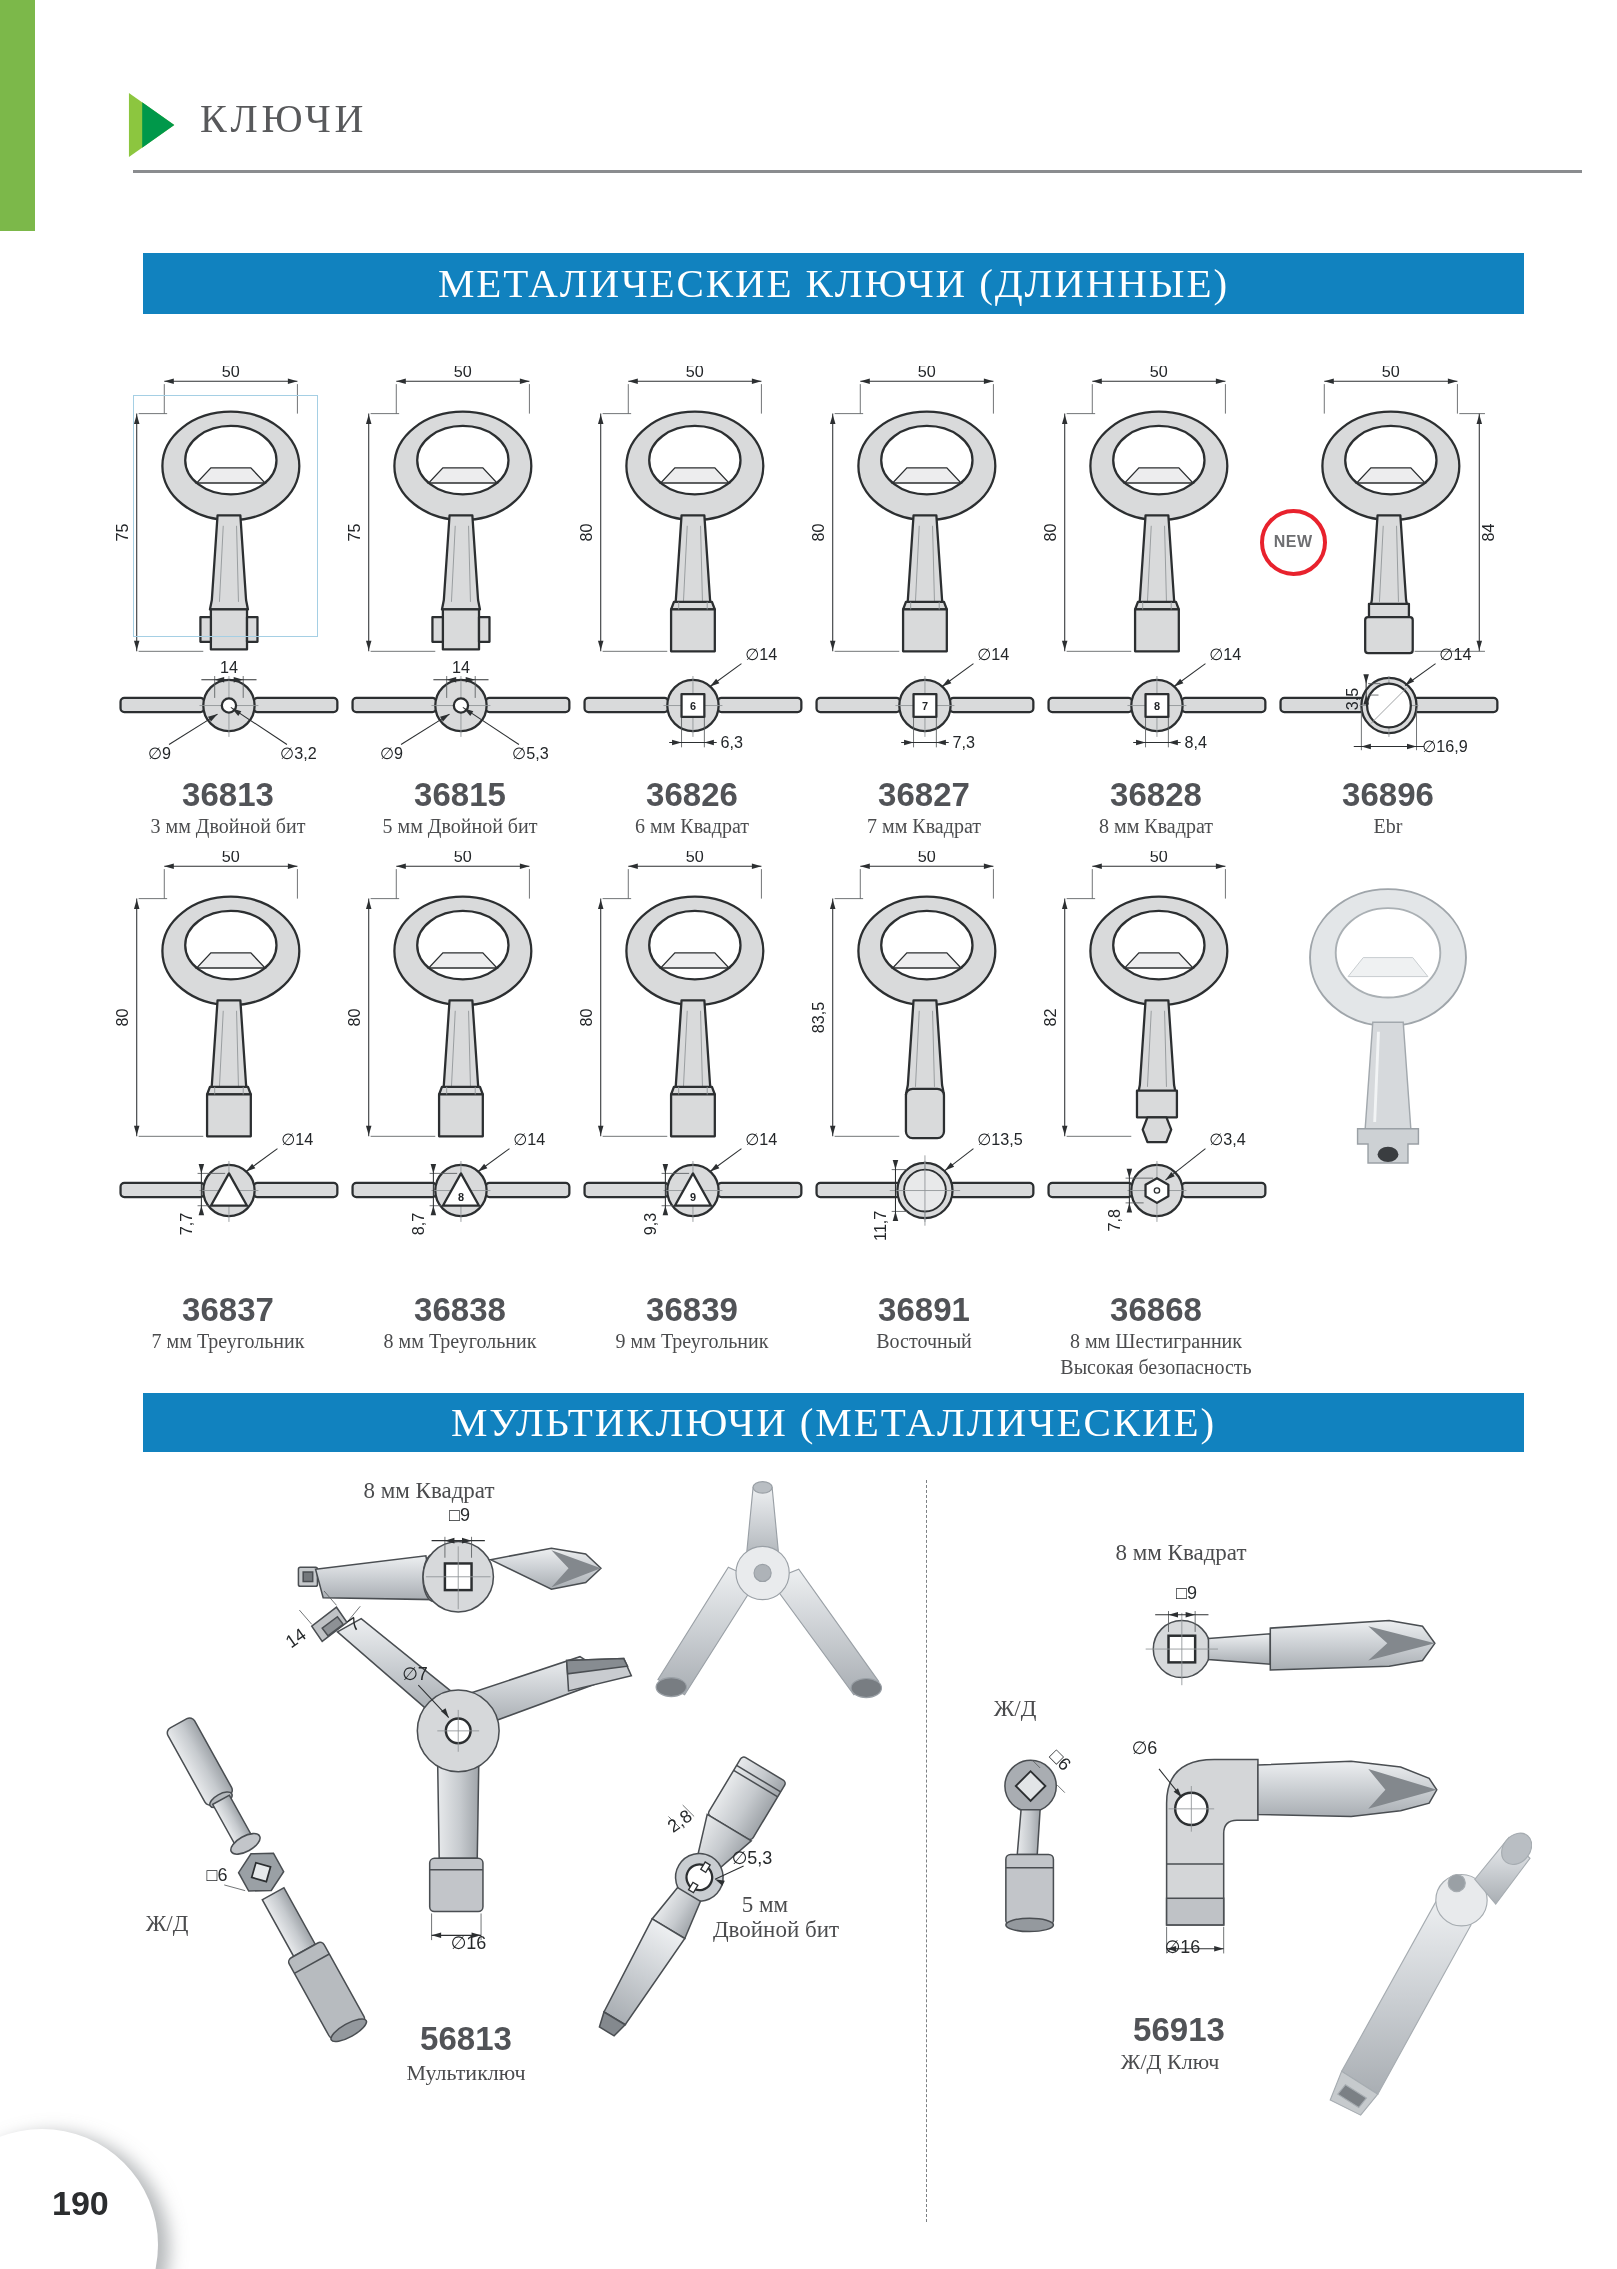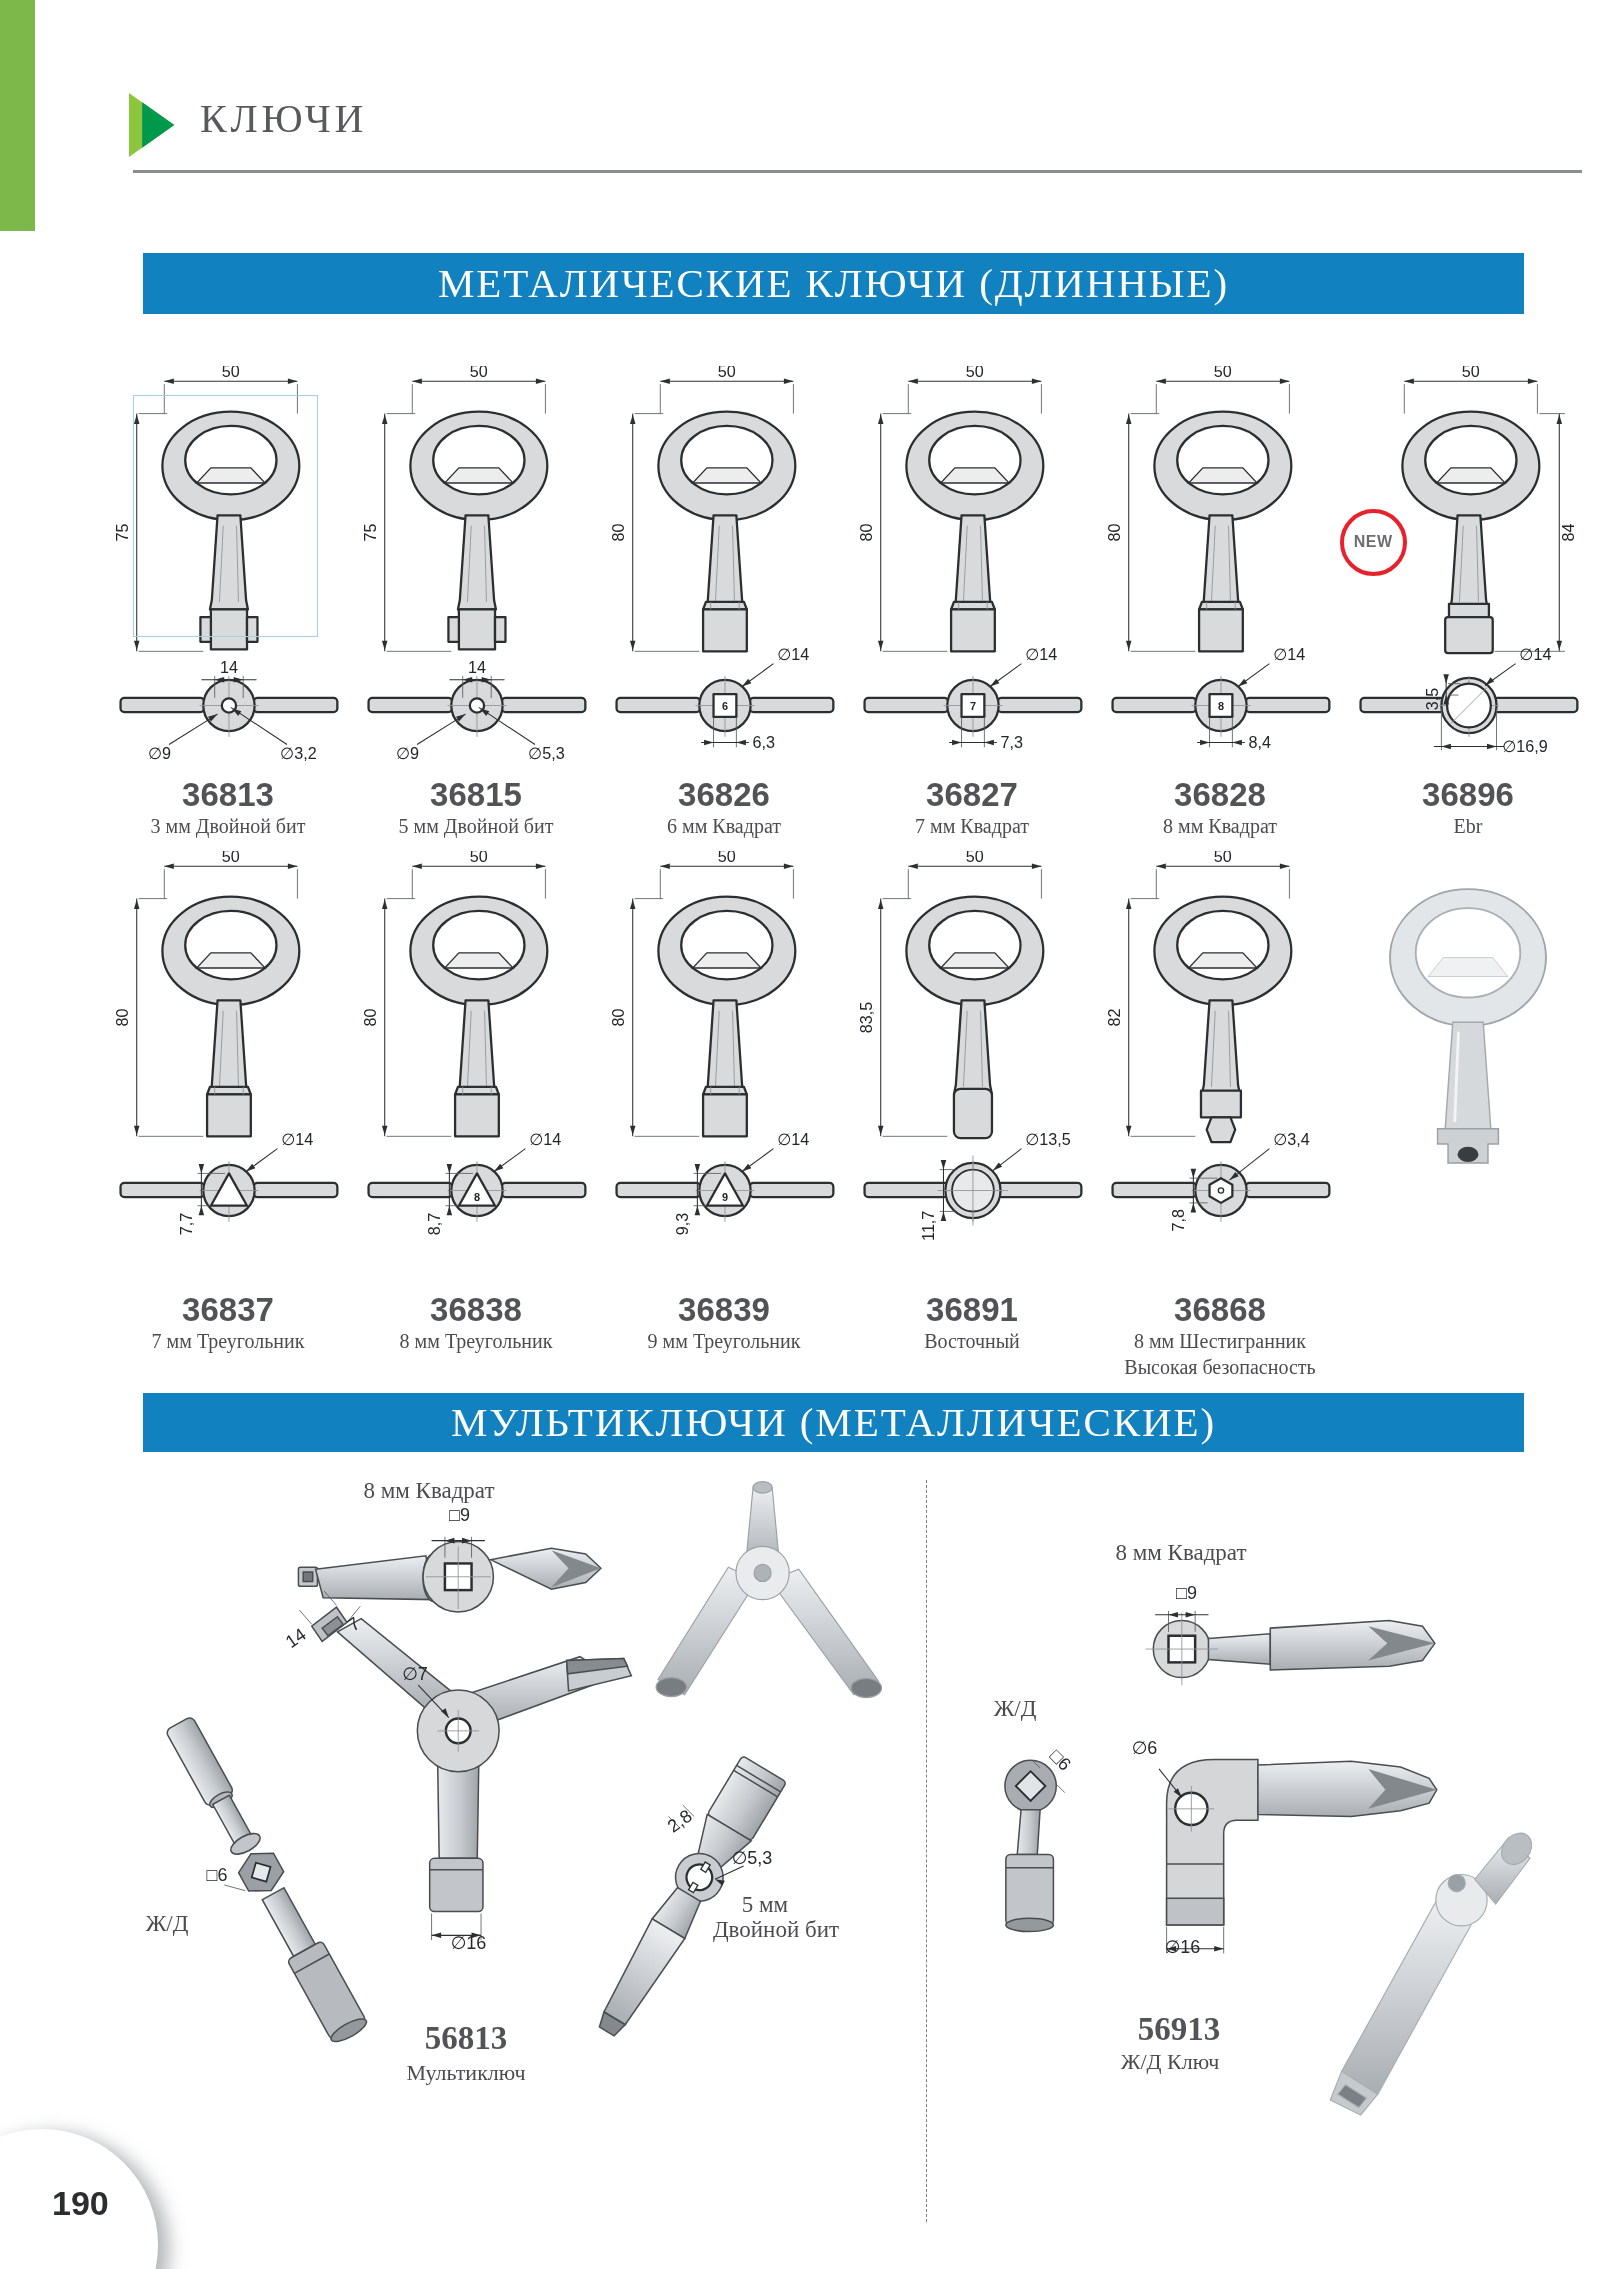--- a/index.html
+++ b/index.html
@@ -4,34 +4,34 @@
 <style>
   html,body{margin:0;padding:0;background:#ffffff;}
   .page{position:relative;width:1618px;height:2269px;background:#fff;overflow:hidden;
         font-family:"Liberation Sans",sans-serif;color:#4b4c4e;}
   .abs{position:absolute;}
   .page-title{font-family:"Liberation Serif",serif;font-size:40px;letter-spacing:3.8px;color:#58595b;}
   .rule{background:#8a8c8f;height:2.9px;}
   .bar{background:#1182bf;color:#ffffff;text-align:center;font-family:"Liberation Serif",serif;
        font-size:41px;letter-spacing:1.9px;}
   .green-tab{background:#7cb84a;}
-  .row{position:absolute;left:112px;width:1392px;display:flex;gap:16px;}
+  .row{position:absolute;left:112px;width:1392px;display:flex;}
   .cell{flex:0 0 232px;text-align:center;position:relative;}
   .cell svg{display:block;margin:0 auto;}
   .code{font-family:"Liberation Sans",sans-serif;font-weight:700;font-size:33px;color:#515357;line-height:1.1;}
   .pname{font-family:"Liberation Serif",serif;font-size:20px;color:#4b4c4e;line-height:1.3;}
   .row1 .code{margin-top:1.9px;}
   .row2 .code{margin-top:32px;}
   .sel-box{position:absolute;left:21px;top:28.5px;width:183px;height:240px;border:1.4px solid #a5cfe4;}
   .new-badge{position:absolute;left:-12.4px;top:143px;width:59px;height:59px;border:4.8px solid #e8222d;
              border-radius:50%;background:#fff;color:#6d6e71;font-weight:700;font-size:16px;
              line-height:57px;text-align:center;letter-spacing:0.5px;}
   .dimlab{font-size:18px;color:#26292b;font-family:"Liberation Sans",sans-serif;white-space:nowrap;text-align:center;}
   .mm-label{font-family:"Liberation Serif",serif;font-size:23px;color:#4b4c4e;text-align:center;white-space:nowrap;}
-  .mk-code{font-family:Liberation Serif, serif;font-weight:700;font-size:33px;color:#515357;text-align:center;}
+  .mk-code{font-family:Liberation Sans, sans-serif;font-weight:700;font-size:33px;color:#515357;text-align:center;}
   .mk-name{font-family:"Liberation Serif",serif;font-size:22px;color:#4b4c4e;text-align:center;}
   .rotL{transform:rotate(-35deg);}
   .rot45{transform:rotate(45deg);}
   .divider-dashed{width:0;border-left:1.9px dashed #7c8084;}
   .page-circle{border-radius:50%;background:#fff;box-shadow:11.4px 3.8px 17px rgba(110,115,120,0.5);}
   .page-num{font-family:"Liberation Sans",sans-serif;font-weight:700;font-size:34px;color:#2b2d2f;text-align:left;}
   
   svg .k{fill:#d9dadb;stroke:#2c2f31;stroke-width:2.4;stroke-linejoin:round;}
   svg .kw{fill:#fff;stroke:#2c2f31;stroke-width:2.4;stroke-linejoin:round;}
   svg .ki{fill:#e8e9ea;stroke:#2c2f31;stroke-width:2;}

